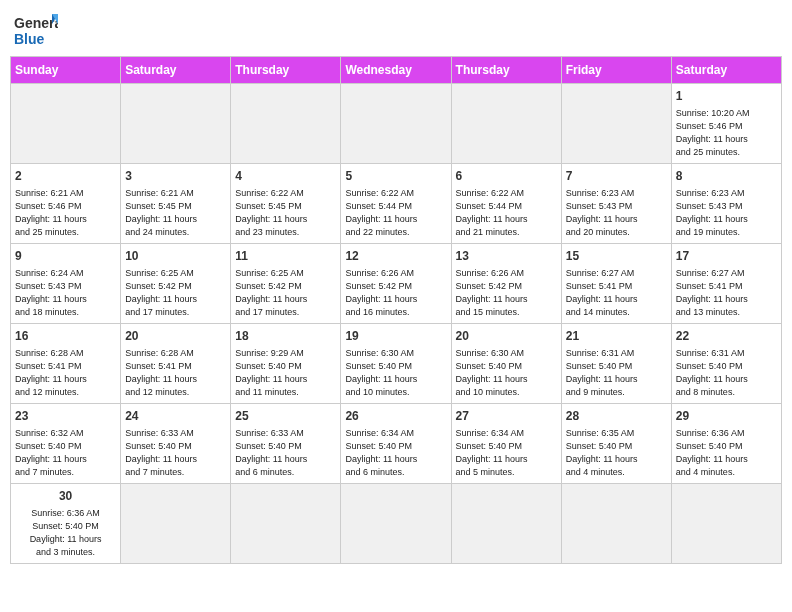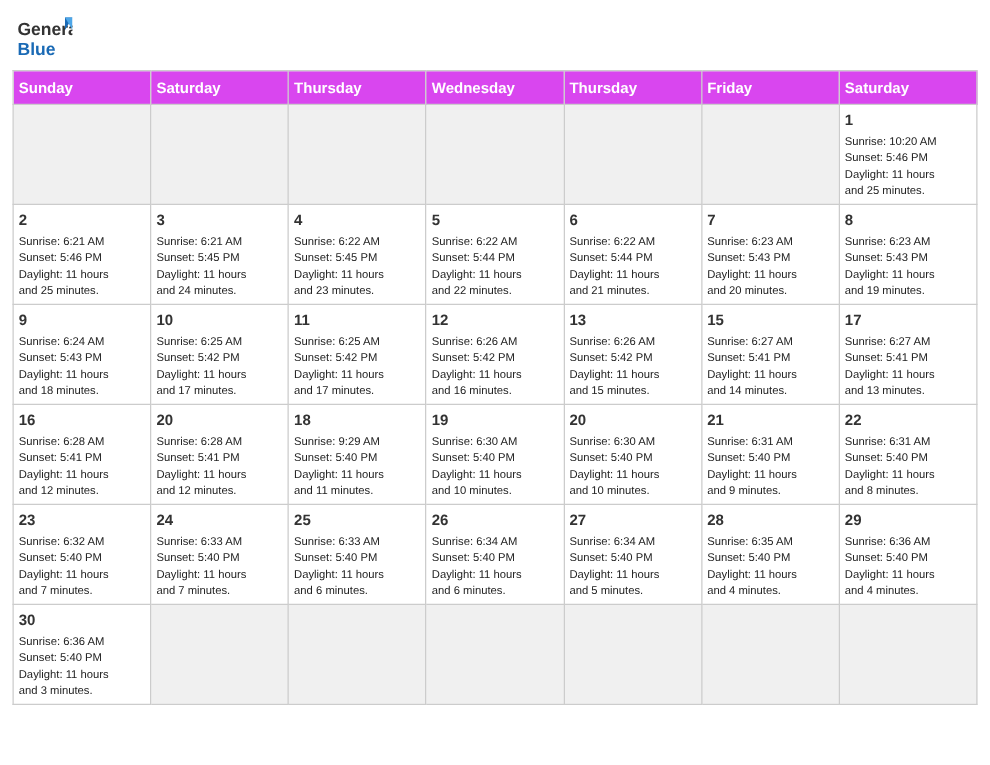--- a/index.html
+++ b/index.html
@@ -67,20 +67,21 @@
       display: block;
       margin-bottom: 2px;
     }
     .day-info {
       font-size: 9px;
       line-height: 1.45;
       color: #222;
     }
     .last-row td {
       height: 70px;
+      text-align: center;
     }
   </style>
 </head>
 <body>
 
 <div class="header">
   <div class="logo">
     <div style="display:flex;align-items:center;gap:4px;">
       <svg width="44" height="38" viewBox="0 0 44 38">
 

